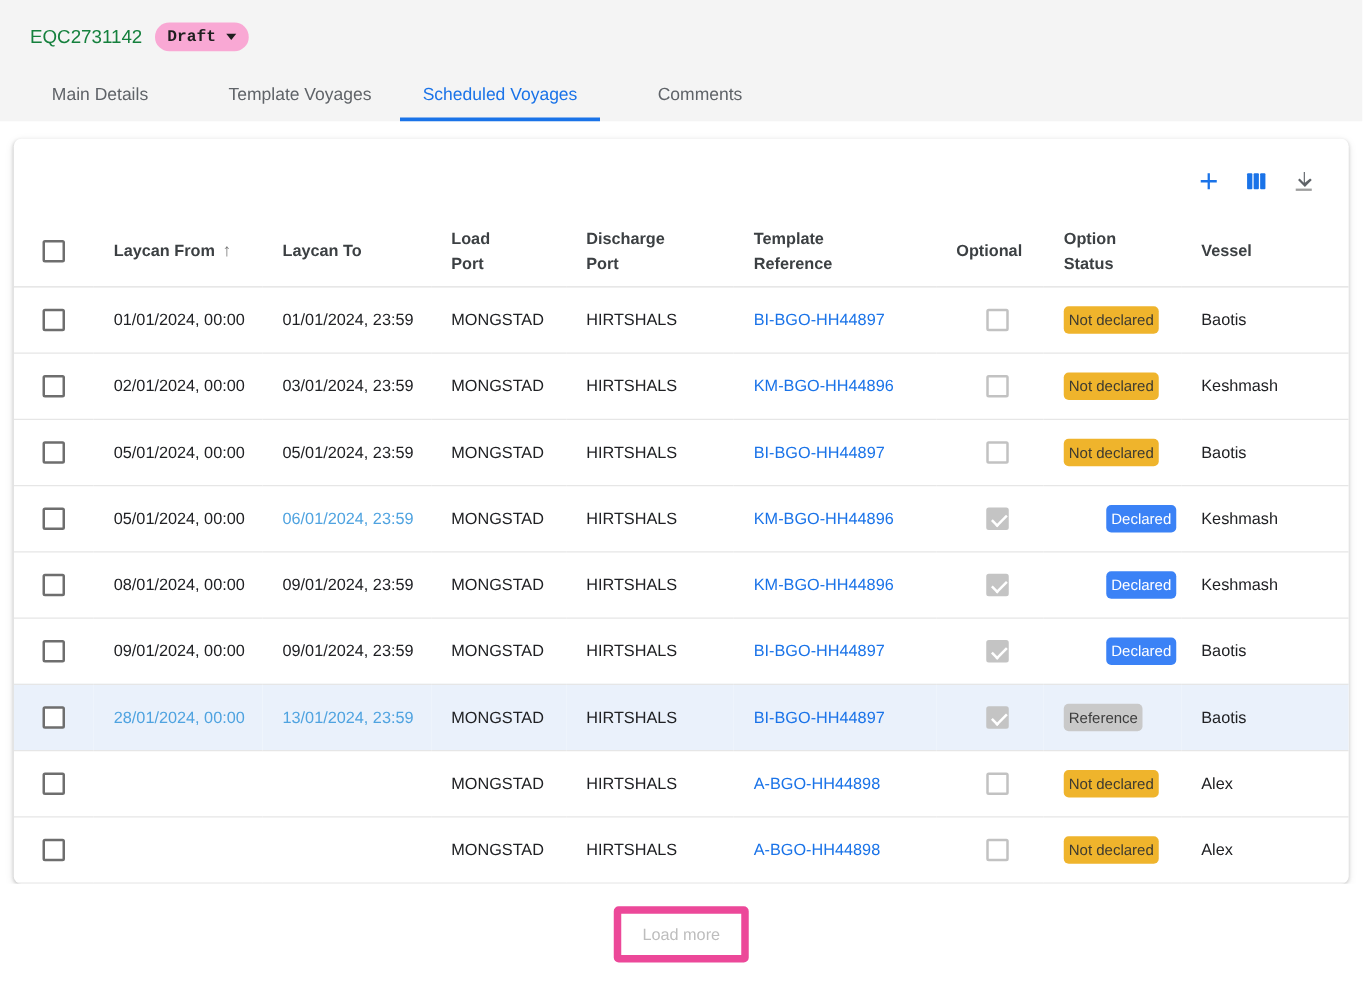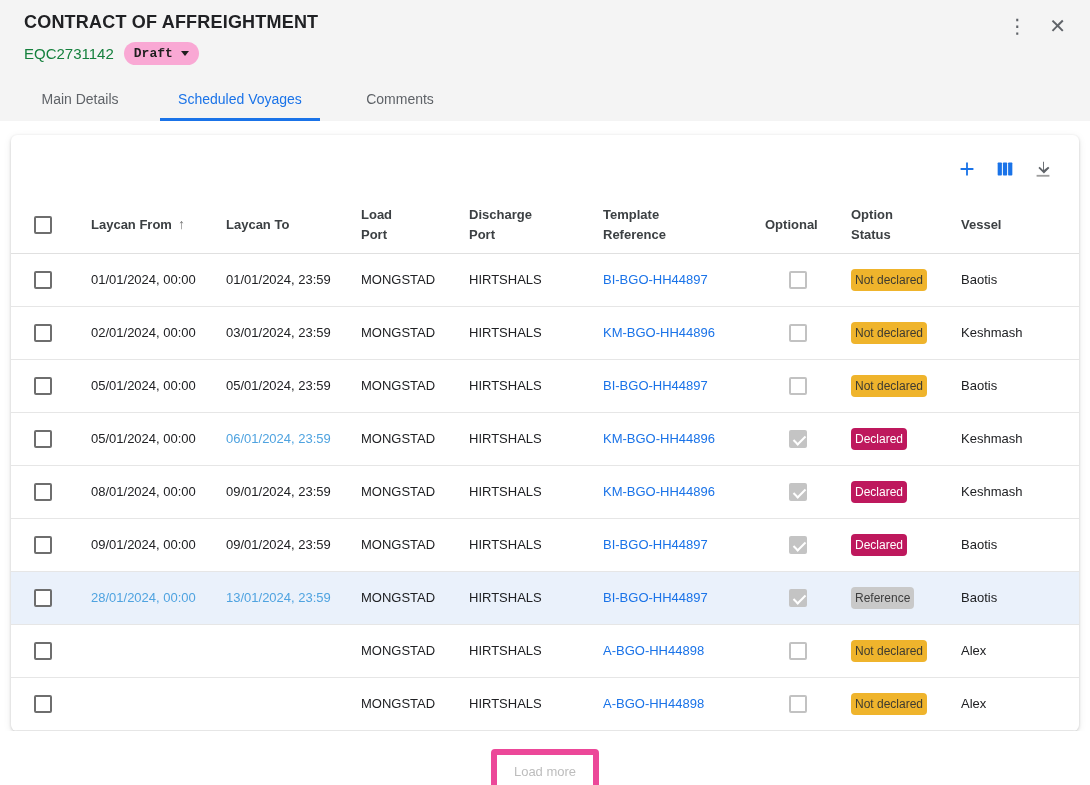--- a/index.html
+++ b/index.html
@@ -39,47 +39,41 @@
   
   .cb { width:18px; height:18px; border:2px solid #6e6e6e; border-radius:2px; display:inline-block; background:#fff; position:relative; cursor:pointer; vertical-align:middle; }
   .cb.light { border-color:#c2c2c2; }
   .cb.checked { background:#c4c4c4; border-color:#c4c4c4; }
   .cb.checked::after { content:""; position:absolute; left:5px; top:1px; width:5px; height:10px; border:solid #fff; border-width:0 2px 2px 0; transform:rotate(45deg); }
   .opt-cb { margin-left:24px; }
 
   
   .badge { display:inline-block; font-size:12px; padding:4px 4px; border-radius:4px; white-space:nowrap; }
   .badge.warning { background:#efb42c; color:#3d3a30; }
-  .badge.success { background:#be185d; color:#ffffff; }
+  .badge.success { background:#3b82f6; color:#ffffff;margin-left:34px; }
   .badge.neutral { background:#c9c9c9; color:#3d3d3d; }
 
   
   .footer { display:flex; justify-content:center; padding:18px 0; background:#fff; }
   .load-more { font-size:13px; color:#bdbdbd; background:#fff; border:6px solid #ec4899; border-radius:4px; padding:9px 17px; cursor:pointer; font-family:inherit; }
 </style>
 </head>
 <body>
 
 <div class="top-band">
-  <div class="dialog-header">
-    <div class="title">CONTRACT OF AFFREIGHTMENT</div>
-    <div class="header-actions">
-      <span class="kebab">⋮</span>
-      <span class="close-x">✕</span>
-    </div>
-  </div>
   <div class="subtitle-row">
     <span class="contract-no">EQC2731142</span>
     <span class="draft-badge">
       <span>Draft</span>
       <span class="draft-caret"></span>
     </span>
   </div>
   <div class="tabs" id="tabs">
       <button class="tab">Main Details</button>
+      <button class="tab">Template Voyages</button>
       <button class="tab active">Scheduled Voyages</button>
       <button class="tab">Comments</button>
     </div>
 </div>
 
 <div class="card">
   <div class="toolbar">
     <button class="icon-btn" title="">
       <svg width="22" height="22" viewBox="0 0 24 24">
           <path d="M11 5h2v6h6v2h-6v6h-2v-6H5v-2h6V5z" fill="#1a73e8"></path>

